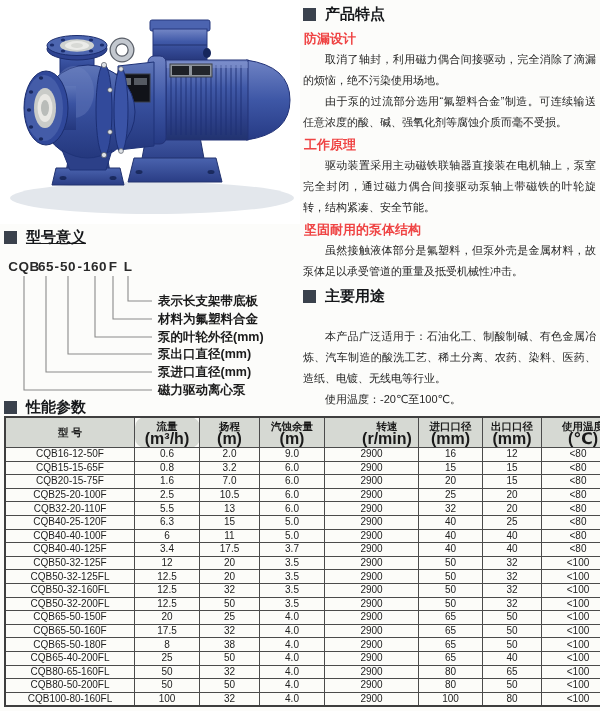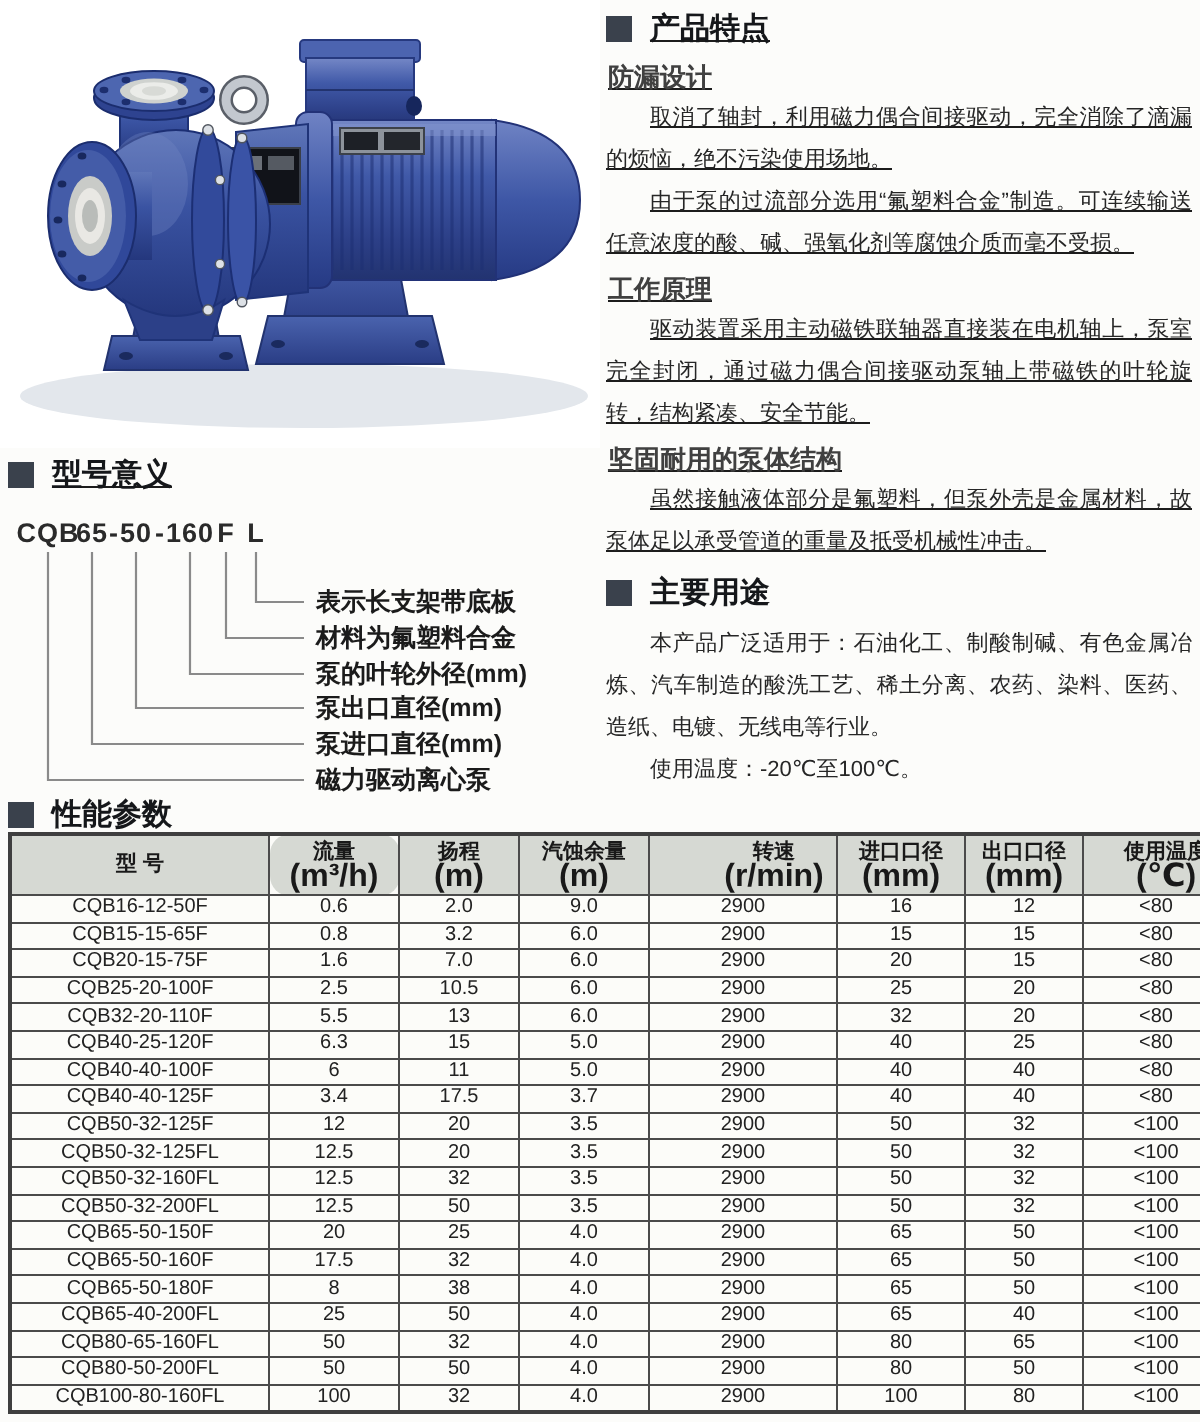--- a/index.html
+++ b/index.html
@@ -6,26 +6,26 @@
   body{
     width:600px;height:711px;position:relative;overflow:hidden;
     background:#fcfcfa;color:#1c1c1c;
     font-family:"Liberation Sans","DejaVu Sans",sans-serif;
   }
   .abs{position:absolute;}
   
   .section-header{display:flex;align-items:center;gap:9px;font-weight:bold;font-size:15px;color:#15171a;}
   .bullet{width:13px;height:13px;background:#3a414c;flex:0 0 auto;}
   
-  #features{left:303px;top:5px;width:293px;max-height:280px;overflow:hidden;text-decoration:underline;}
+  #features{left:303px;top:5px;width:293px;max-height:280px;overflow:hidden;}
   #uses{left:303px;top:287px;width:293px;}
-  .sub{font-weight:bold;font-size:13px;line-height:21px;margin:1px 0 0 1px;color:#404040;}
+  .sub{font-weight:bold;font-size:13px;line-height:21px;margin:1px 0 0 1px;color:#ef4444;}
   .para{font-size:11px;line-height:21px;text-indent:2em;text-align:justify;margin:0;color:#262626;}
   #features .section-header{margin-bottom:4px;}
-  #uses .section-header{margin-bottom:6px;}
+  #uses .section-header{margin-bottom:20px;}
   
   #model-section{left:4px;top:228px;width:296px;text-decoration:underline;}
   #model-svg{display:block;margin-top:10px;}
   #model-svg text{font-family:"Liberation Sans","DejaVu Sans",sans-serif;}
   .token{font-size:13.5px;fill:#2a2a2a;letter-spacing:.5px;}
   .model-label{font-size:12.5px;font-weight:600;fill:#1b1b1b;}
   .lead-line{stroke:#8a8a8a;stroke-width:1.1;fill:none;}
   
   #params-header{left:4px;top:398px;width:592px;}
   #param-table{left:4px;top:416px;width:592px;border-collapse:collapse;table-layout:fixed;

